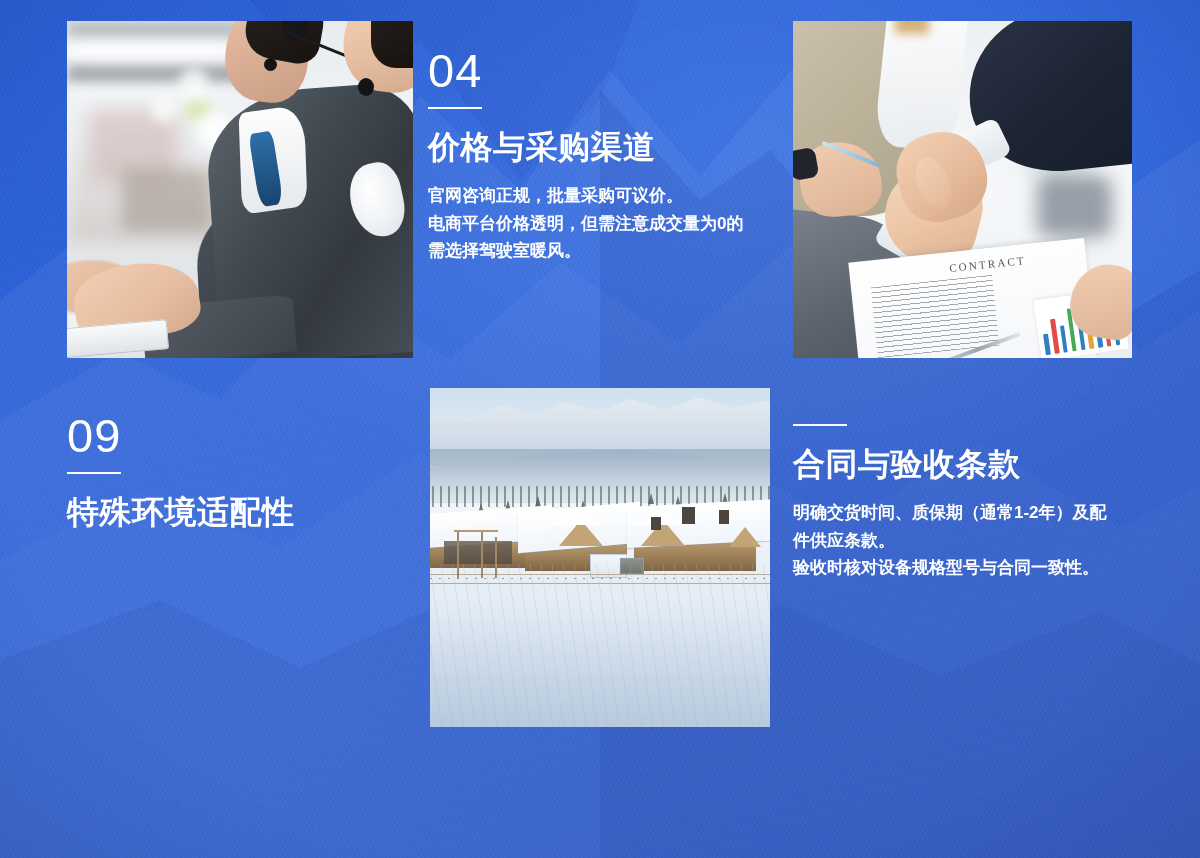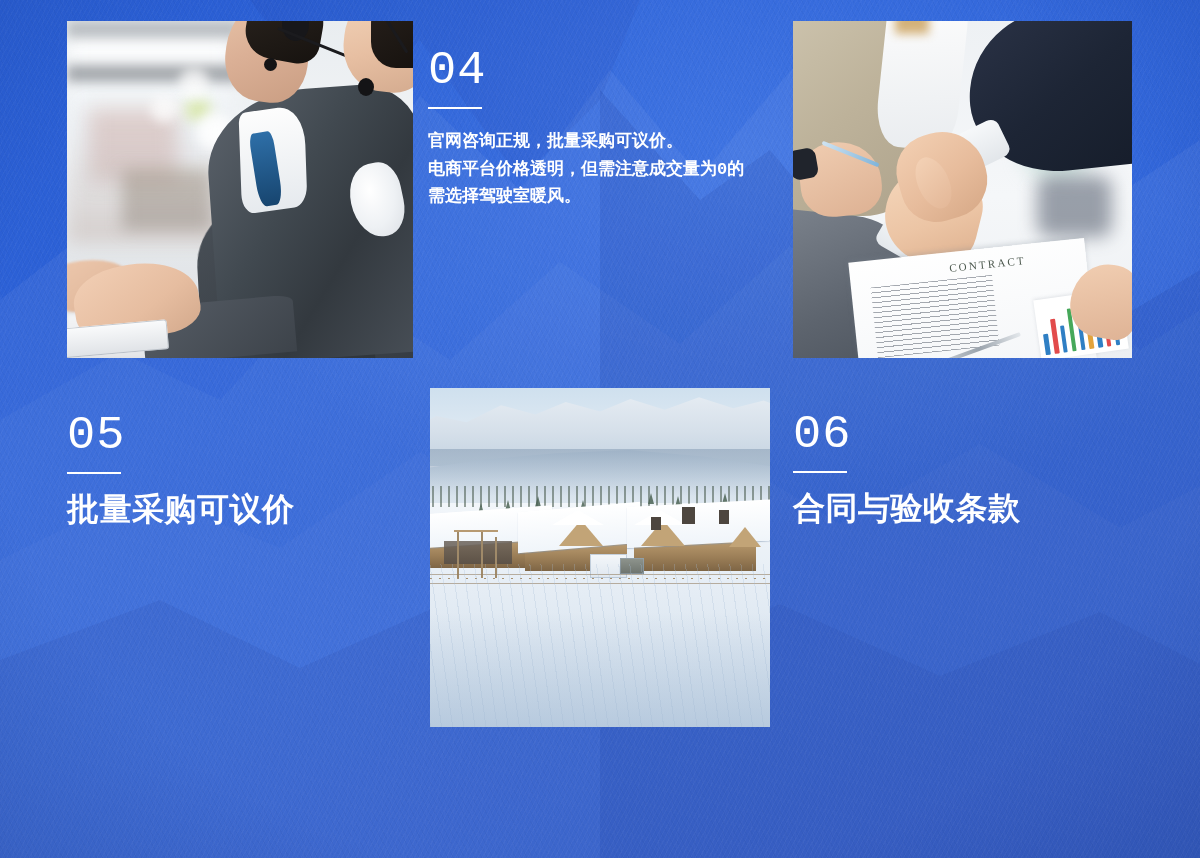--- a/index.html
+++ b/index.html
@@ -395,21 +395,21 @@
   }
   .sv-fence-rail { position: absolute; height: 1px; background: rgba(150,128,100,.6); }
   .sv-post { position: absolute; width: 2px; background: #a08a69; }
   .sv-shed {
     position: absolute;
     background: linear-gradient(180deg, #f4f7fa, #dfe7ef);
     box-shadow: inset 0 0 0 1px rgba(150,170,192,.5);
   }
 
   
-  .block { position: absolute; font-family: Liberation Mono, monospace; }
+  .block { position: absolute; }
   .num {
     font-size: 47px;
     font-weight: 300;
     color: #ffffff;
     line-height: 1;
     letter-spacing: 1px;
   }
   .rule {
     width: 54px; height: 2px; background: #ffffff;
     margin-top: 13px; margin-bottom: 19px;
@@ -572,30 +572,33 @@
       <div class="sv-fence-rail" style="left:0%;top:57.5%;width:100%;"></div>
 
       <div class="sv-ground-streaks"></div>
       <div class="sv-ground-shadow"></div>
     </div>
   </div>
 
   <div class="block" id="block-04">
     <div class="num">04</div>
     <div class="rule"></div>
+    <div class="title">价格与采购渠道</div>
     <div class="body">官网咨询正规，批量采购可议价。
 电商平台价格透明，但需注意成交量为0的
 需选择驾驶室暖风。</div>
   </div>
 
   <div class="block" id="block-05">
-    <div class="num">05</div>
+    <div class="num">09</div>
     <div class="rule"></div>
-    <div class="title">批量采购可议价</div>
+    <div class="title">特殊环境适配性</div>
   </div>
 
   <div class="block" id="block-06">
-    <div class="num">06</div>
     <div class="rule"></div>
     <div class="title">合同与验收条款</div>
+    <div class="body">明确交货时间、质保期（通常1-2年）及配
+件供应条款。
+验收时核对设备规格型号与合同一致性。</div>
   </div>
 
 </div>
 
 </body></html>

